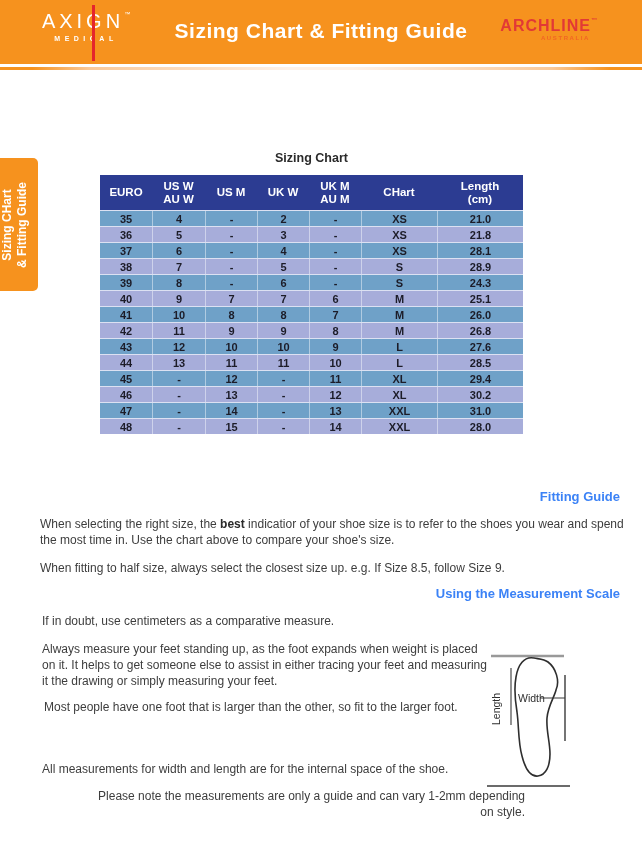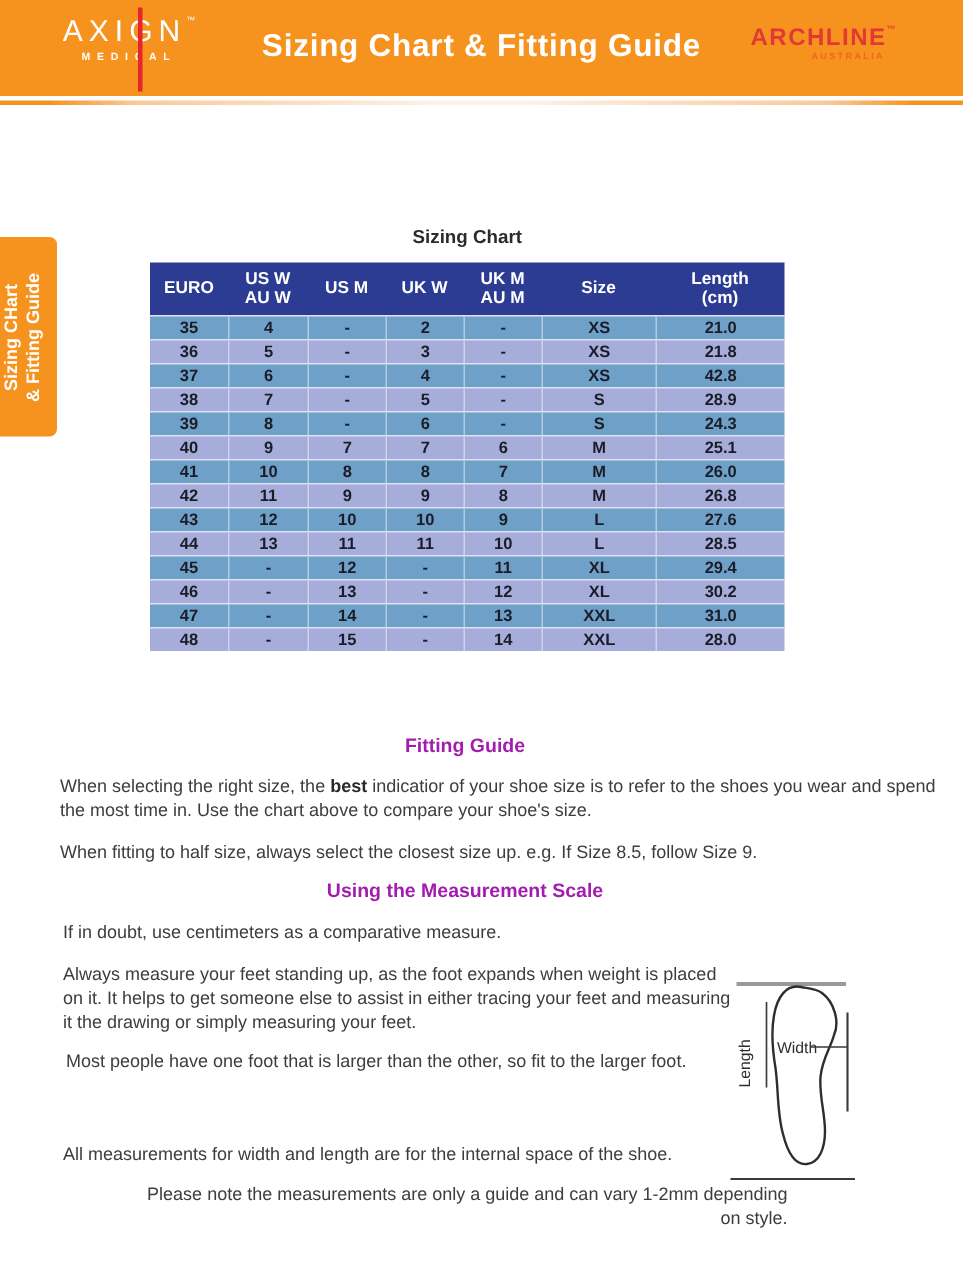--- a/index.html
+++ b/index.html
@@ -79,22 +79,22 @@
   .tr.alt  { background: var(--row-periwinkle, #A7ADDA); }
   .td {
     text-align: center; font-size: 11px; font-weight: 700; color: #1C1C28;
     border-left: 1.5px solid rgba(255,255,255,0.45); height: 100%;
     display: flex; align-items: center; justify-content: center;
   }
   .td:first-child { border-left: none; }
 
   
   .sec-heading {
-    position: absolute; left: 0; width: 620px; text-align: center;
-    font-size: 13px; font-weight: bold; color: #a21caf;
+    position: absolute; left: 0; width: 620px; text-align: right;
+    font-size: 13px; font-weight: bold; color: #3b82f6;
   }
   .para {
     position: absolute; font-size: 12px; color: #3d3d3d; line-height: 16px;
     white-space: pre-line;
     margin-left: 18px;
   }
   .para b { color: #2a2a2a; }
 
   #fitting-heading { top: 489px; }
   #fit-p1 { left: 22px; top: 516px; width: 606px; }
@@ -141,21 +141,21 @@
 
   <div class="size-table">
     <div class="t-header" id="thead">
         <div class="th">EURO</div>
         <div class="th">US W
 AU W</div>
         <div class="th">US M</div>
         <div class="th">UK W</div>
         <div class="th">UK M
 AU M</div>
-        <div class="th">Size</div>
+        <div class="th">CHart</div>
         <div class="th">Length
 (cm)</div>
       </div>
     <div id="tbody">
         <div class="tr base">
           <div class="td">35</div>
           <div class="td">4</div>
           <div class="td">-</div>
           <div class="td">2</div>
           <div class="td">-</div>
@@ -171,21 +171,21 @@
           <div class="td">XS</div>
           <div class="td">21.8</div>
         </div>
         <div class="tr base">
           <div class="td">37</div>
           <div class="td">6</div>
           <div class="td">-</div>
           <div class="td">4</div>
           <div class="td">-</div>
           <div class="td">XS</div>
-          <div class="td">42.8</div>
+          <div class="td">28.1</div>
         </div>
         <div class="tr alt">
           <div class="td">38</div>
           <div class="td">7</div>
           <div class="td">-</div>
           <div class="td">5</div>
           <div class="td">-</div>
           <div class="td">S</div>
           <div class="td">28.9</div>
         </div>

